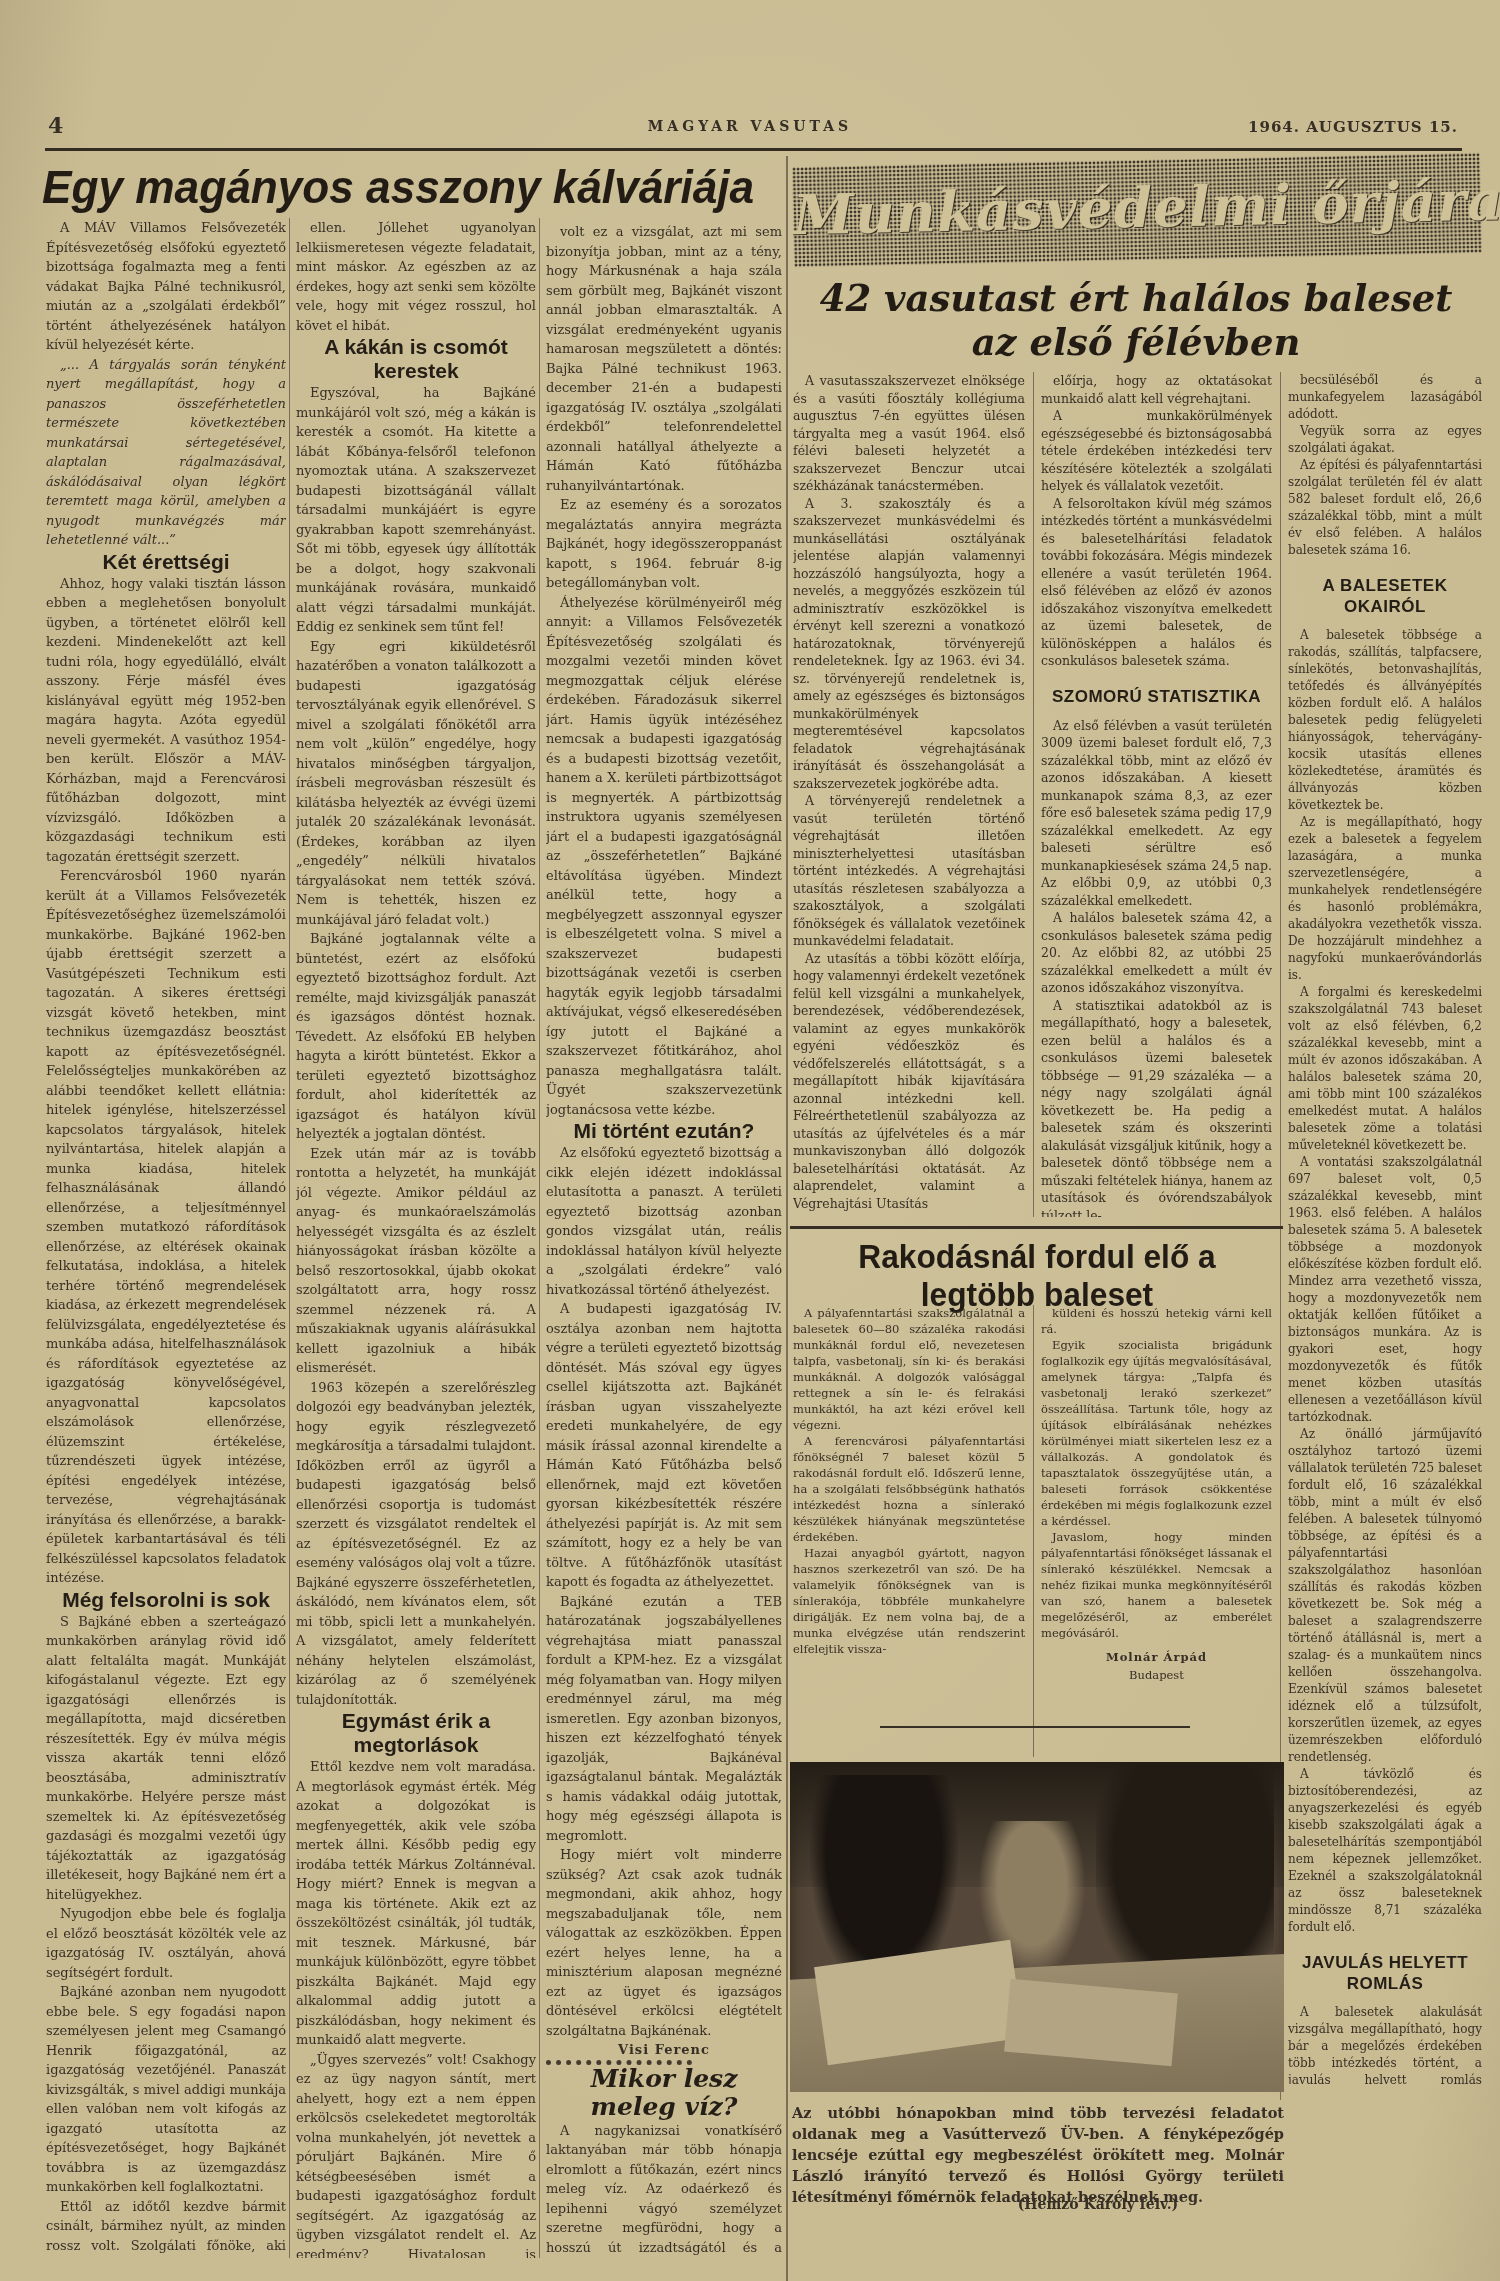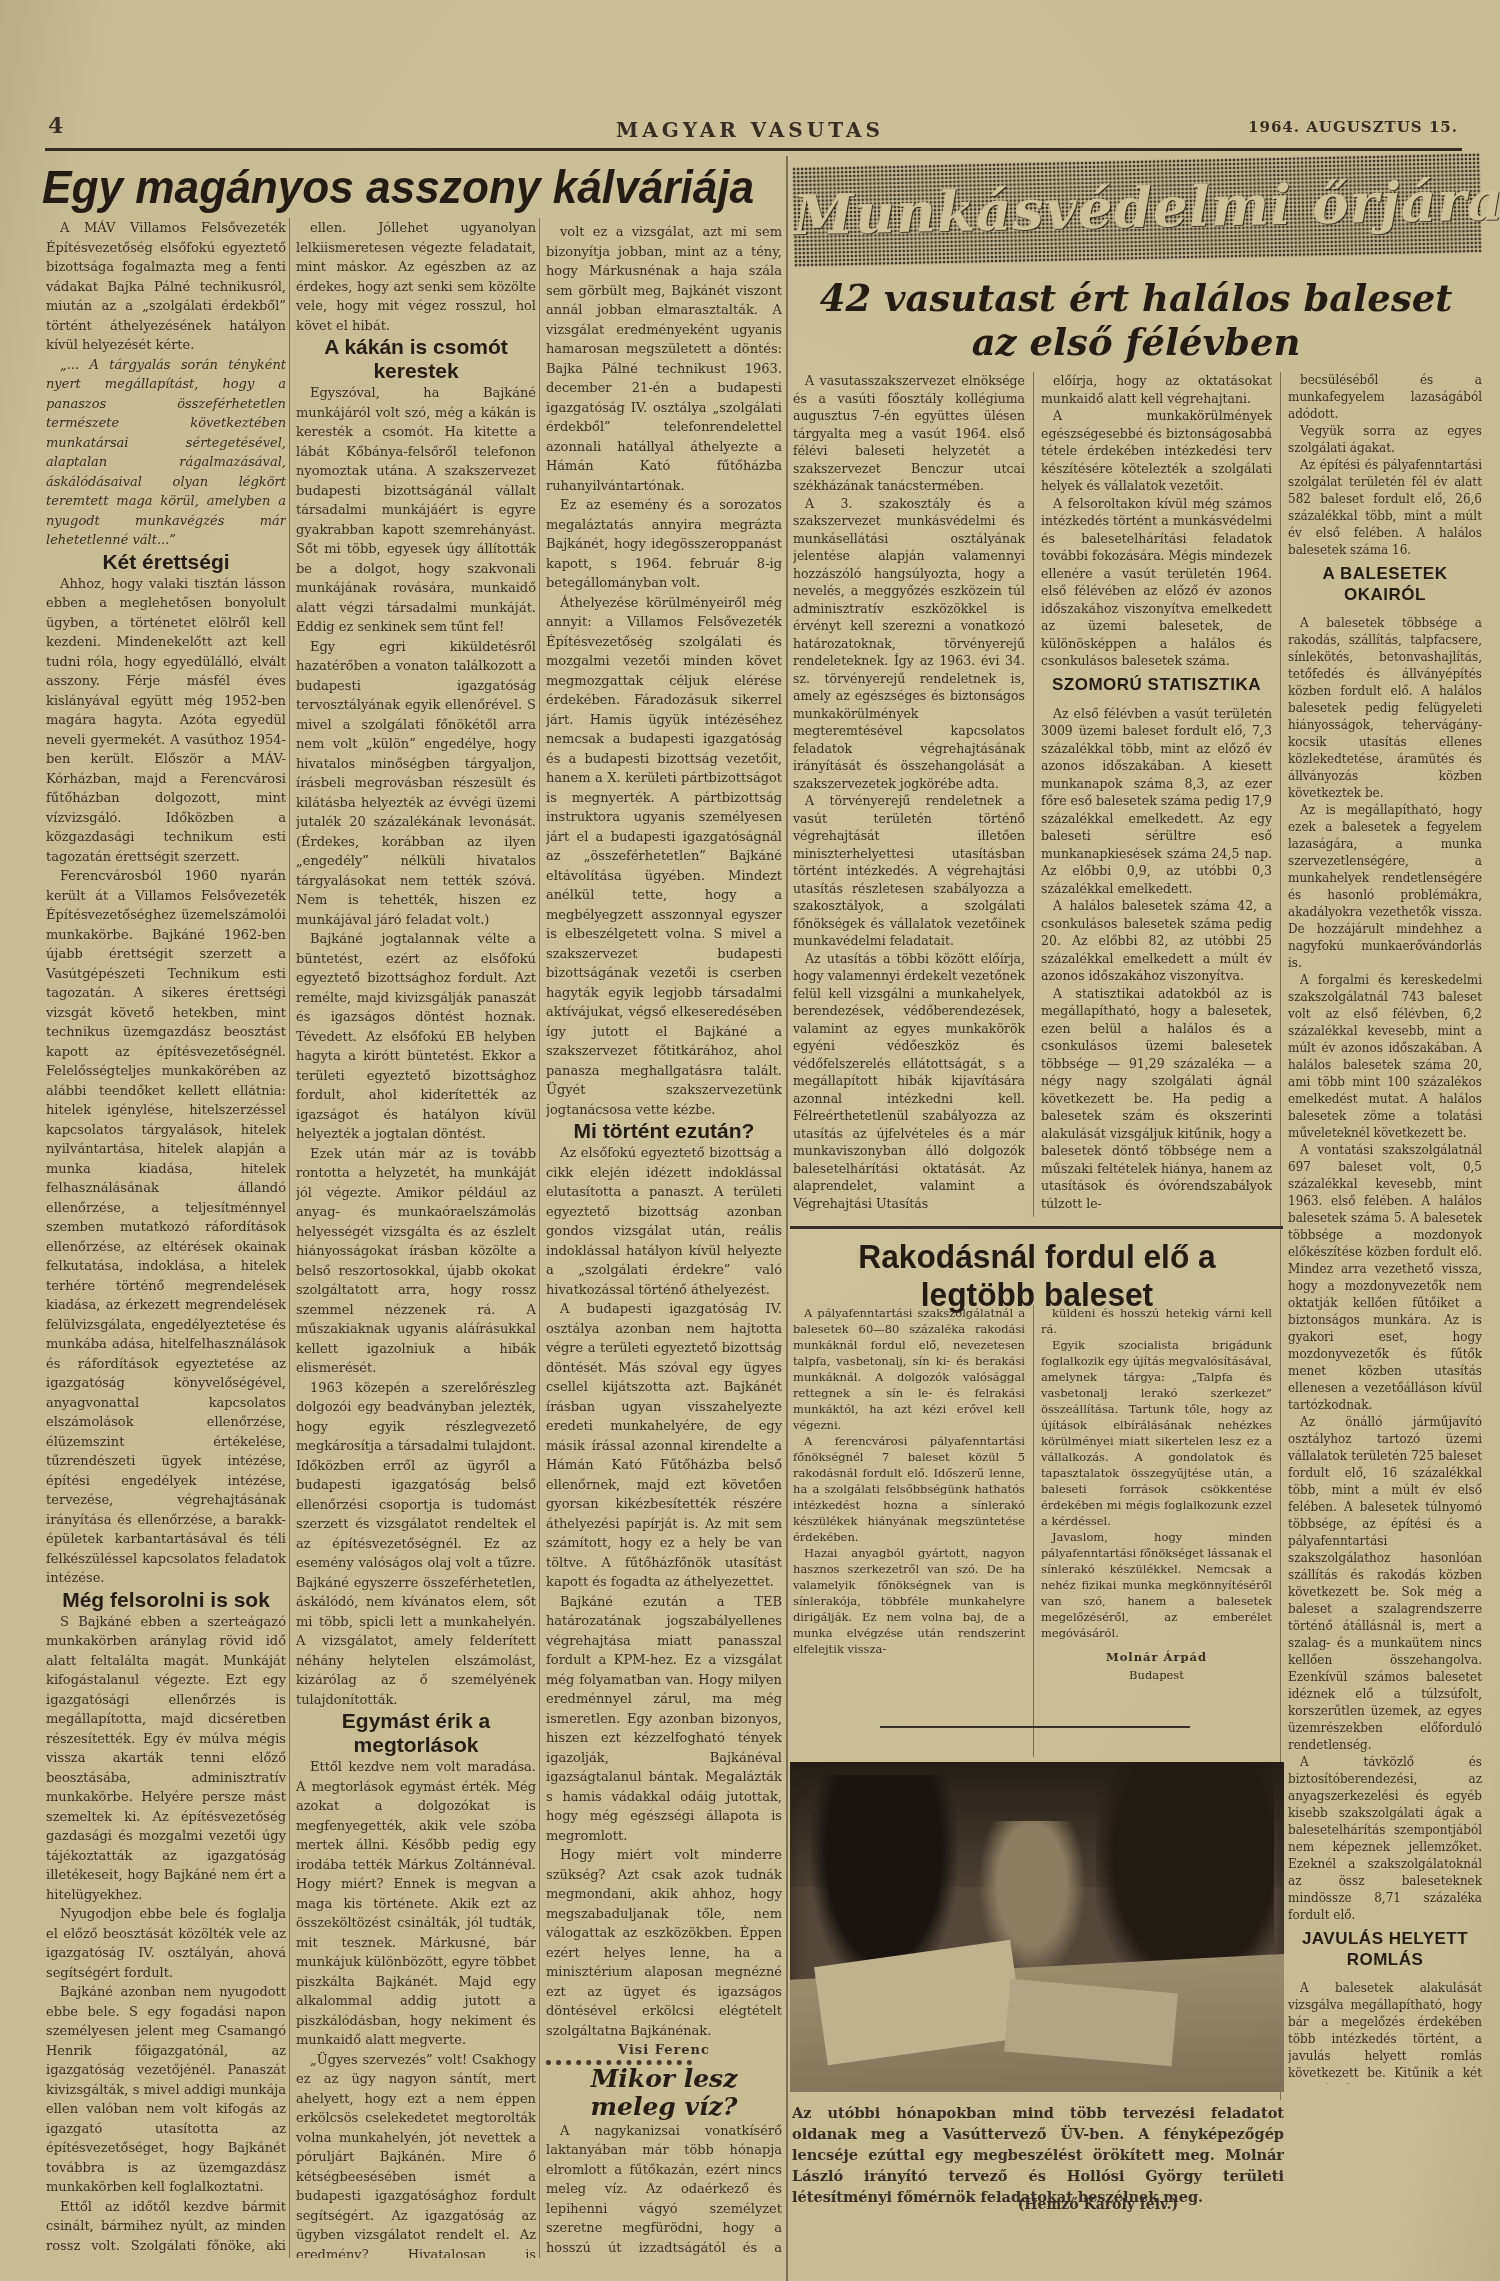--- a/index.html
+++ b/index.html
@@ -9,41 +9,41 @@
     background:#c9bc93;
     background-image:linear-gradient(100deg, rgba(120,104,72,.18) 0%, rgba(0,0,0,0) 6%, rgba(0,0,0,0) 94%, rgba(120,104,72,.15) 100%),
                      radial-gradient(ellipse at 50% 40%, rgba(255,250,225,.10), rgba(0,0,0,0) 70%);
     color:#372f25;
     font-family:"DejaVu Serif", serif;
     overflow:hidden;
   }
   .abs{position:absolute;}
   
   .pagenum{left:48px;top:112px;font-size:22px;font-weight:bold;}
-  .masthead{left:0;top:118px;width:1500px;text-align:center;font-size:20px;font-weight:bold;letter-spacing:4px;}
+  .masthead{left:0;top:118px;width:1500px;text-align:center;font-size:14px;font-weight:bold;letter-spacing:4px;}
   .dateline{right:42px;top:118px;font-size:15px;font-weight:bold;letter-spacing:1px;}
   .header-rule{left:45px;top:148px;width:1417px;height:3px;background:#342c22;}
   
   .vrule{width:1px;background:rgba(56,46,34,.55);}
   .hrule{height:2px;background:#372f25;}
   
   .left-title{
     left:42px;top:158px;width:720px;height:62px;
     font-family:"Liberation Sans", sans-serif;font-weight:bold;font-style:italic;
     font-size:47px;line-height:58px;color:#221c15;white-space:nowrap;
     transform:scaleX(.94);transform-origin:left;
   }
   .col{overflow:hidden;font-size:13px;line-height:19.5px;text-align:justify;}
   .col .b{margin:0;}
   .b-p{text-indent:14px;}
   .b-pi{text-indent:14px;font-style:italic;}
   .b-h{font-family:"Liberation Sans", sans-serif;font-weight:bold;font-size:21px;line-height:24px;
        text-align:center;margin:16px 0 11px;color:#241e16;text-indent:0;}
   .b-hs{font-family:"Liberation Sans", sans-serif;font-weight:bold;font-size:17px;line-height:21px;
-       text-align:center;margin:4px 0 10px;letter-spacing:.5px;color:#241e16;text-indent:0;}
+       text-align:center;margin:16px 0 10px;letter-spacing:.5px;color:#241e16;text-indent:0;}
   .b-hi{font-family:"DejaVu Serif", serif;font-weight:bold;font-style:italic;font-size:25px;line-height:28px;
        text-align:center;margin:14px 0 10px;color:#241e16;text-indent:0;}
   .b-sigc{text-align:center;font-weight:bold;margin:8px 0 2px;text-indent:0;letter-spacing:1px;}
   .b-place{text-align:center;margin:0 0 4px;text-indent:0;}
   .b-tick{height:0;border-top:5px dotted #453b2e;width:62%;margin:14px auto 10px 8px;}
   
   .banner{
     left:793px;top:160px;width:688px;height:100px;
     background-image:radial-gradient(circle, #393126 1.25px, rgba(57,49,38,0) 1.7px);
     background-size:4px 4px;

